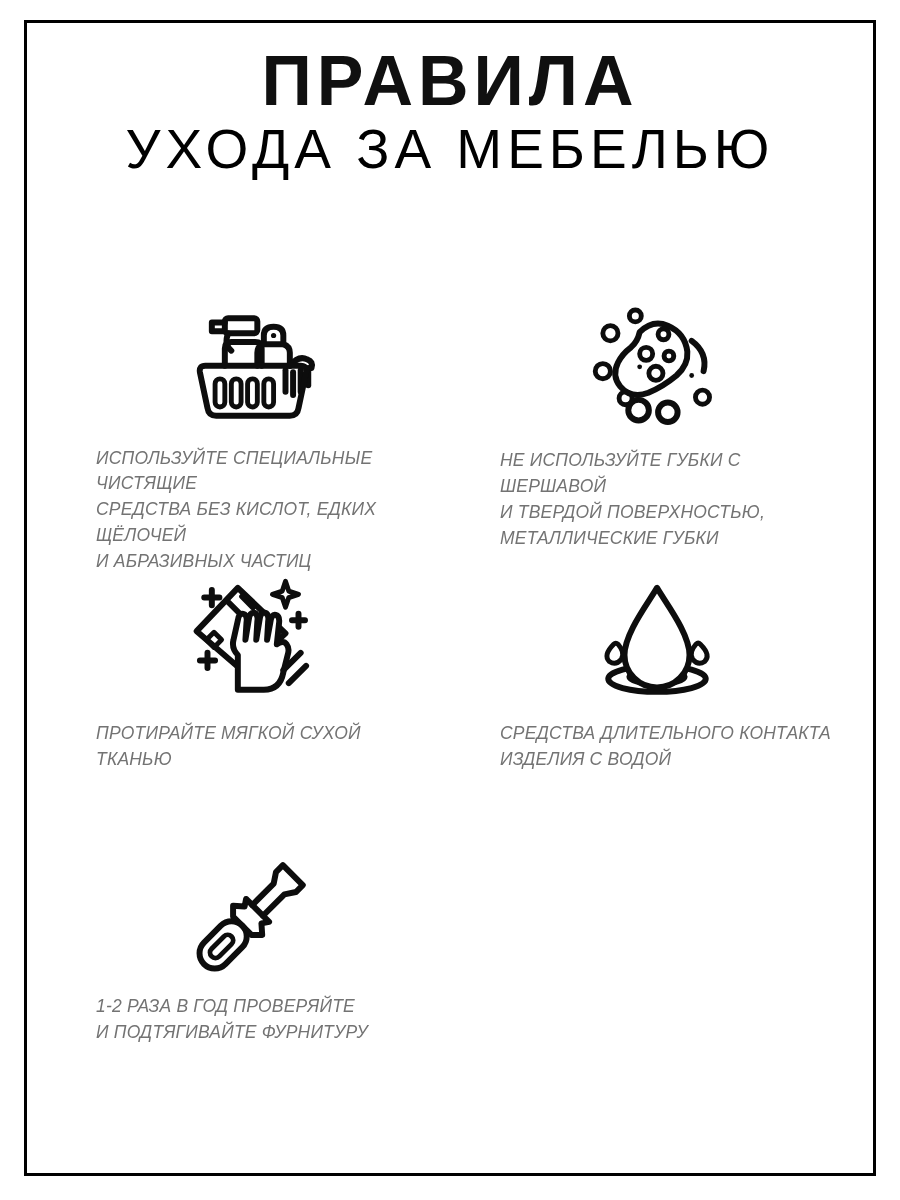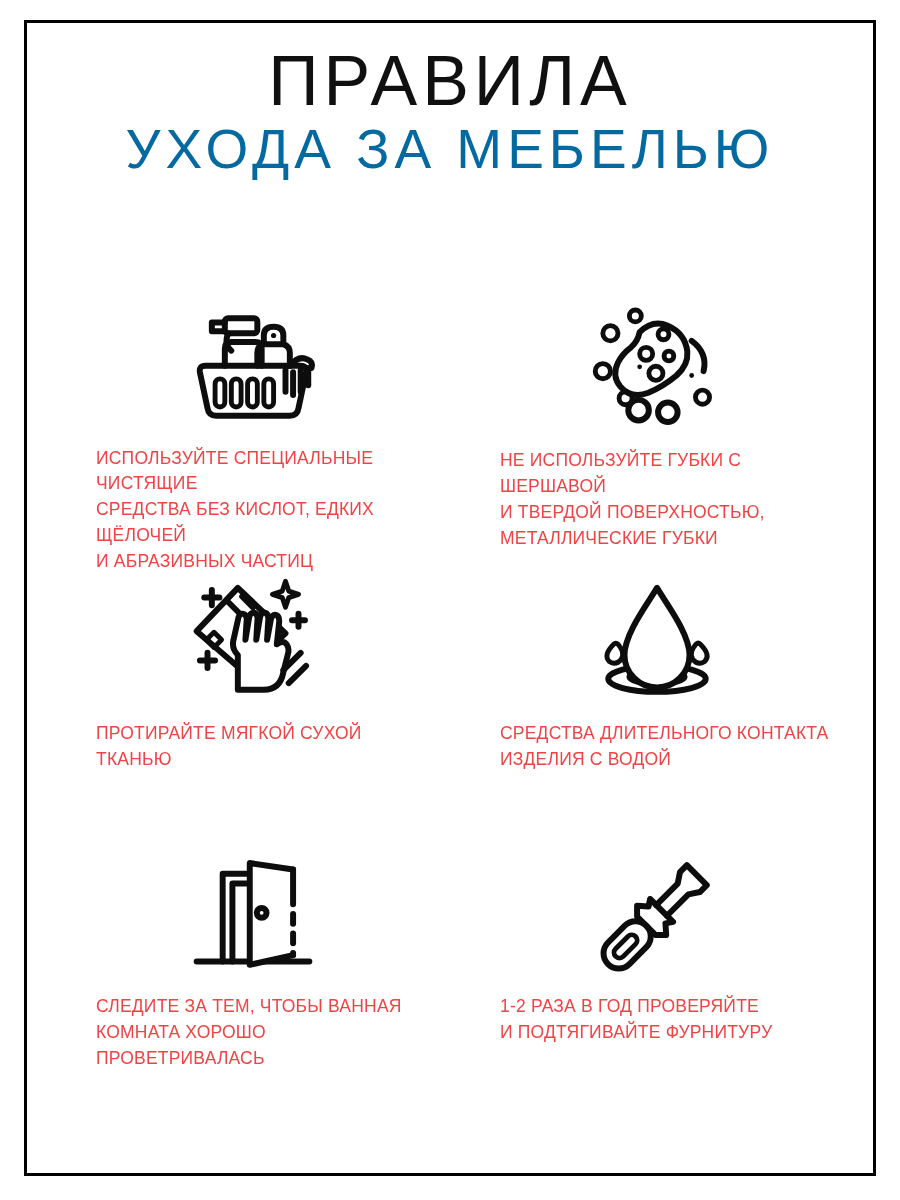--- a/index.html
+++ b/index.html
@@ -14,54 +14,55 @@
     position: absolute;
     left: 24px; top: 20px; right: 24px; bottom: 24px;
     border: 3px solid #000;
     box-sizing: border-box;
   }
   .content { position: absolute; inset: 0; }
   .title {
     margin-top: 46px;
     text-align: center;
     font-size: 70px;
-    font-weight: 400;
+    font-weight: 700;
     letter-spacing: 5px;
     color: #101010;
     line-height: 1.0;
   }
   .subtitle {
     text-align: center;
     font-size: 55px;
     font-weight: 100;
     letter-spacing: 5px;
-    color: #0369a1;
+    color: #000000;
     margin-top: 6px;
     line-height: 1.0;
   }
   .grid {
     position: absolute;
     top: 302px; left: 72px; right: 62px;
     display: grid;
     grid-template-columns: 1fr 1fr;
     column-gap: 42px;
     grid-auto-rows: 273px;
   }
   .cell { display: flex; flex-direction: column; }
   .icon-box {
     height: 134px;
     display: flex; align-items: center; justify-content: center;
     margin-bottom: 12px;
   }
   .icon-box svg { display: block; }
   .rule-text {
+    font-style: italic;
     font-size: 17.5px;
     line-height: 1.48;
     letter-spacing: 0.2px;
-    color: #ef4444;
+    color: #737373;
     white-space: pre-line;
     padding-left: 24px;
   }
   .ic { stroke: #0d0d0d; fill: none; stroke-width: 5.5; stroke-linecap: round; stroke-linejoin: round; }
   .ic .thin { stroke-width: 4.5; }
   .ic .white { fill: #ffffff; }
   .ic .dot { fill: #0d0d0d; stroke: none; }
 </style>
 </head>
 <body>
@@ -170,38 +171,20 @@
           <path class="white thin" d="M24 62 Q31 70 27 76 Q22 82 16 78 Q10 72 20 62 Q22 60 24 62 Z"></path>
           <path class="white thin" d="M96 62 Q89 70 93 76 Q98 82 104 78 Q110 72 100 62 Q98 60 96 62 Z"></path>
 
           <path class="white" d="M60 10 C52 24 30 52 30 72 a30 30 0 0 0 60 0 C90 52 68 24 60 10 Z"></path>
         </svg>
       </div>
       <div class="rule-text">СРЕДСТВА ДЛИТЕЛЬНОГО КОНТАКТА
 ИЗДЕЛИЯ С ВОДОЙ</div>
     </div>
 
-    <div class="cell">
-      <div class="icon-box">
-        <svg class="ic" width="130" height="130" viewBox="0 0 120 120">
-
-          <path d="M8 103 H112"></path>
-
-          <path d="M32 103 V22 H58"></path>
-          <path d="M41 103 V31 H58"></path>
-
-          <path class="white" d="M97 18 L57 12 L57 106 L97 97"></path>
-          <path d="M97 18 V97" stroke-dasharray="32 9 9 9 9 9"></path>
-
-          <circle cx="68" cy="58" r="4.5"></circle>
-        </svg>
-      </div>
-      <div class="rule-text">СЛЕДИТЕ ЗА ТЕМ, ЧТОБЫ ВАННАЯ
-КОМНАТА ХОРОШО ПРОВЕТРИВАЛАСЬ</div>
-    </div>
 
     <div class="cell">
       <div class="icon-box">
         <svg class="ic" width="130" height="130" viewBox="0 0 120 120">
           <g transform="rotate(-45 60 60)">
 
             <rect x="-4" y="46" width="50" height="28" rx="14"></rect>
             <rect class="thin" x="6" y="55" width="26" height="10" rx="5"></rect>
 
             <path d="M46 48 L53 41 L60 49 L66 45 L66 75 L60 71 L53 79 L46 72 Z"></path>

